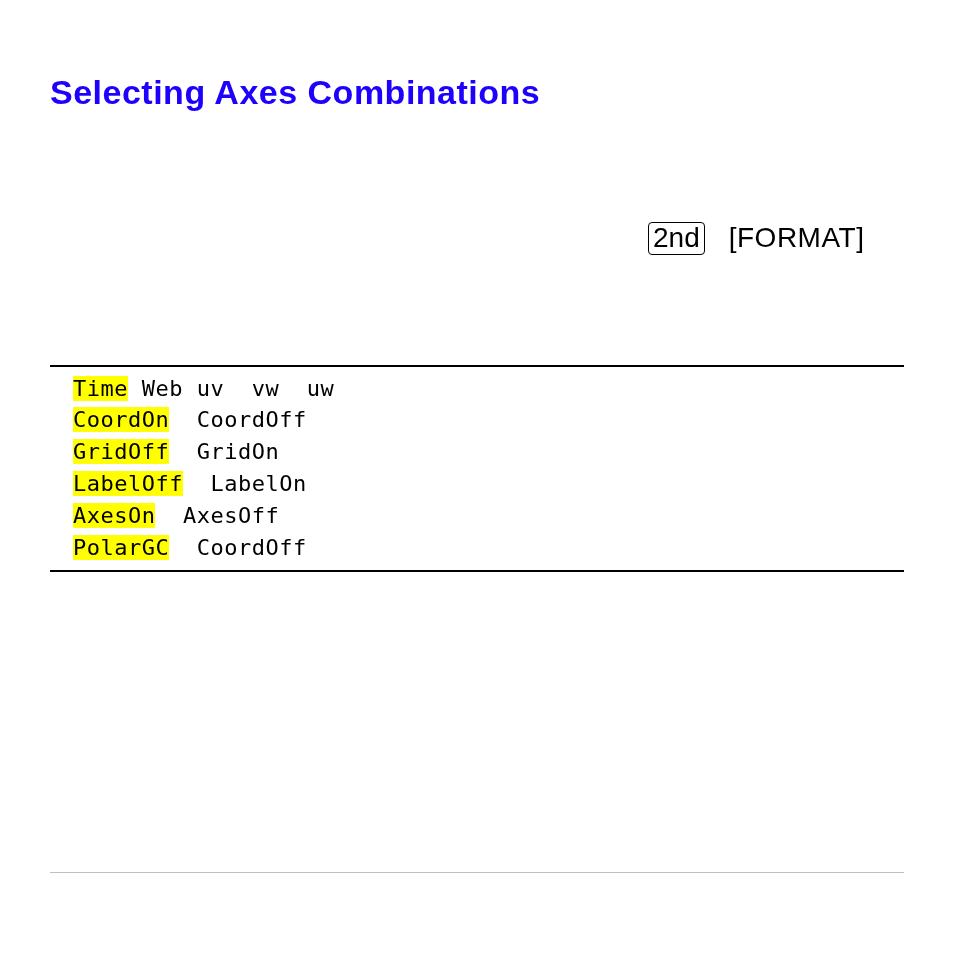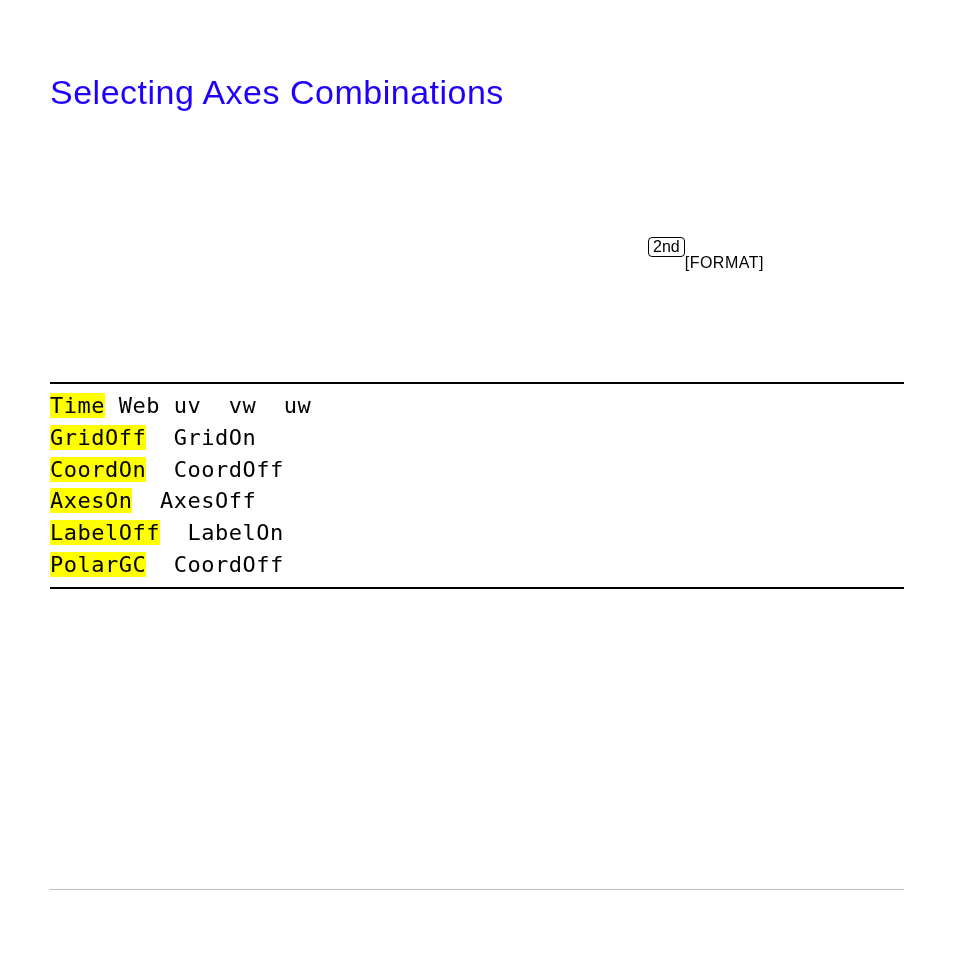--- a/index.html
+++ b/index.html
@@ -5,78 +5,77 @@
   * { box-sizing: border-box; }
   body {
     margin: 0;
     padding: 50px 50px 0 50px;
     font-family: Helvetica, Arial, sans-serif;
     background: #fff;
     color: #000;
   }
   .title {
     font-family: "Arial Black", Helvetica, Arial, sans-serif;
-    font-weight: 400;
+    font-weight: 700;
     font-size: 34px;
     color: #1e00ff;
     letter-spacing: 0.5px;
     margin-bottom: 110px;
     font-stretch: condensed;
   }
   .keys {
     margin-left: 598px;
     margin-bottom: 110px;
     display: flex;
     align-items: center;
-    gap: 0;
+    gap: 24px;
     font-family: "Helvetica Neue Condensed", "Arial Narrow", Helvetica, Arial, sans-serif;
     font-stretch: condensed;
-    font-size: 16px;
+    font-size: 28px;
   }
   .key-box {
     display: inline-block;
     border: 1.5px solid #000;
     border-radius: 4px;
     padding: 0px 4px;
     line-height: 1.1;
     font-weight: 400;
   }
   .key-bracket {
     letter-spacing: 0.5px;
-    margin-top: 32px;
   }
   .screen {
     border-top: 2.5px solid #000;
     border-bottom: 2.5px solid #000;
     padding: 6px 0;
     font-family: "Andale Mono","Lucida Console","DejaVu Sans Mono","Courier New",monospace;
     font-size: 22px;
     line-height: 1.45;
     letter-spacing: 0.5px;
   }
   .row { white-space: pre; }
-  .hl { background: #ffff00; }
+  .hl { background: #ffff00; margin-left: 23px; }
   .footer-rule {
     margin-top: 300px;
     border: none;
     border-top: 1px solid #bfbfbf;
   }
 </style>
 </head>
 <body>
 
 <h1 class="title">Selecting Axes Combinations</h1>
 
 <div class="keys">
   <span class="key-box">2nd</span>
   <span class="key-bracket">[FORMAT]</span>
 </div>
 
 <div class="screen">
   <div class="row"><span class="hl">Time</span><span> Web uv  vw  uw</span></div>
+  <div class="row"><span class="hl">CoordOn</span><span>  CoordOff</span></div>
   <div class="row"><span class="hl">GridOff</span><span>  GridOn</span></div>
-  <div class="row"><span class="hl">CoordOn</span><span>  CoordOff</span></div>
+  <div class="row"><span class="hl">LabelOff</span><span>  LabelOn</span></div>
   <div class="row"><span class="hl">AxesOn</span><span>  AxesOff</span></div>
-  <div class="row"><span class="hl">LabelOff</span><span>  LabelOn</span></div>
   <div class="row"><span class="hl">PolarGC</span><span>  CoordOff</span></div>
 </div>
 
 <hr class="footer-rule">
 
 </body></html>

